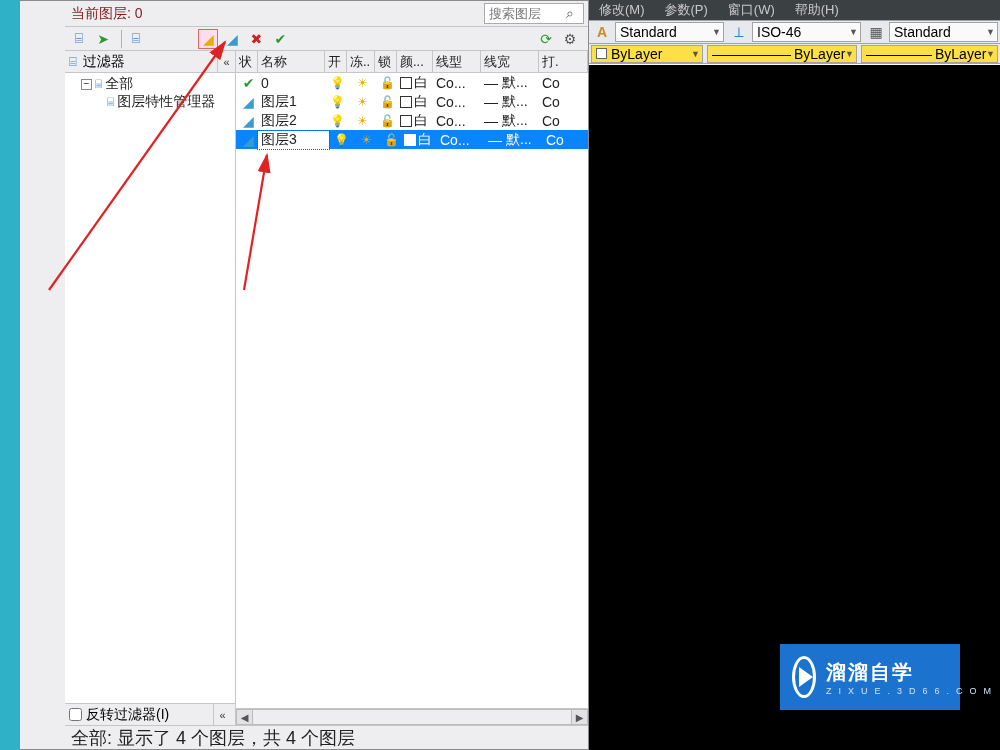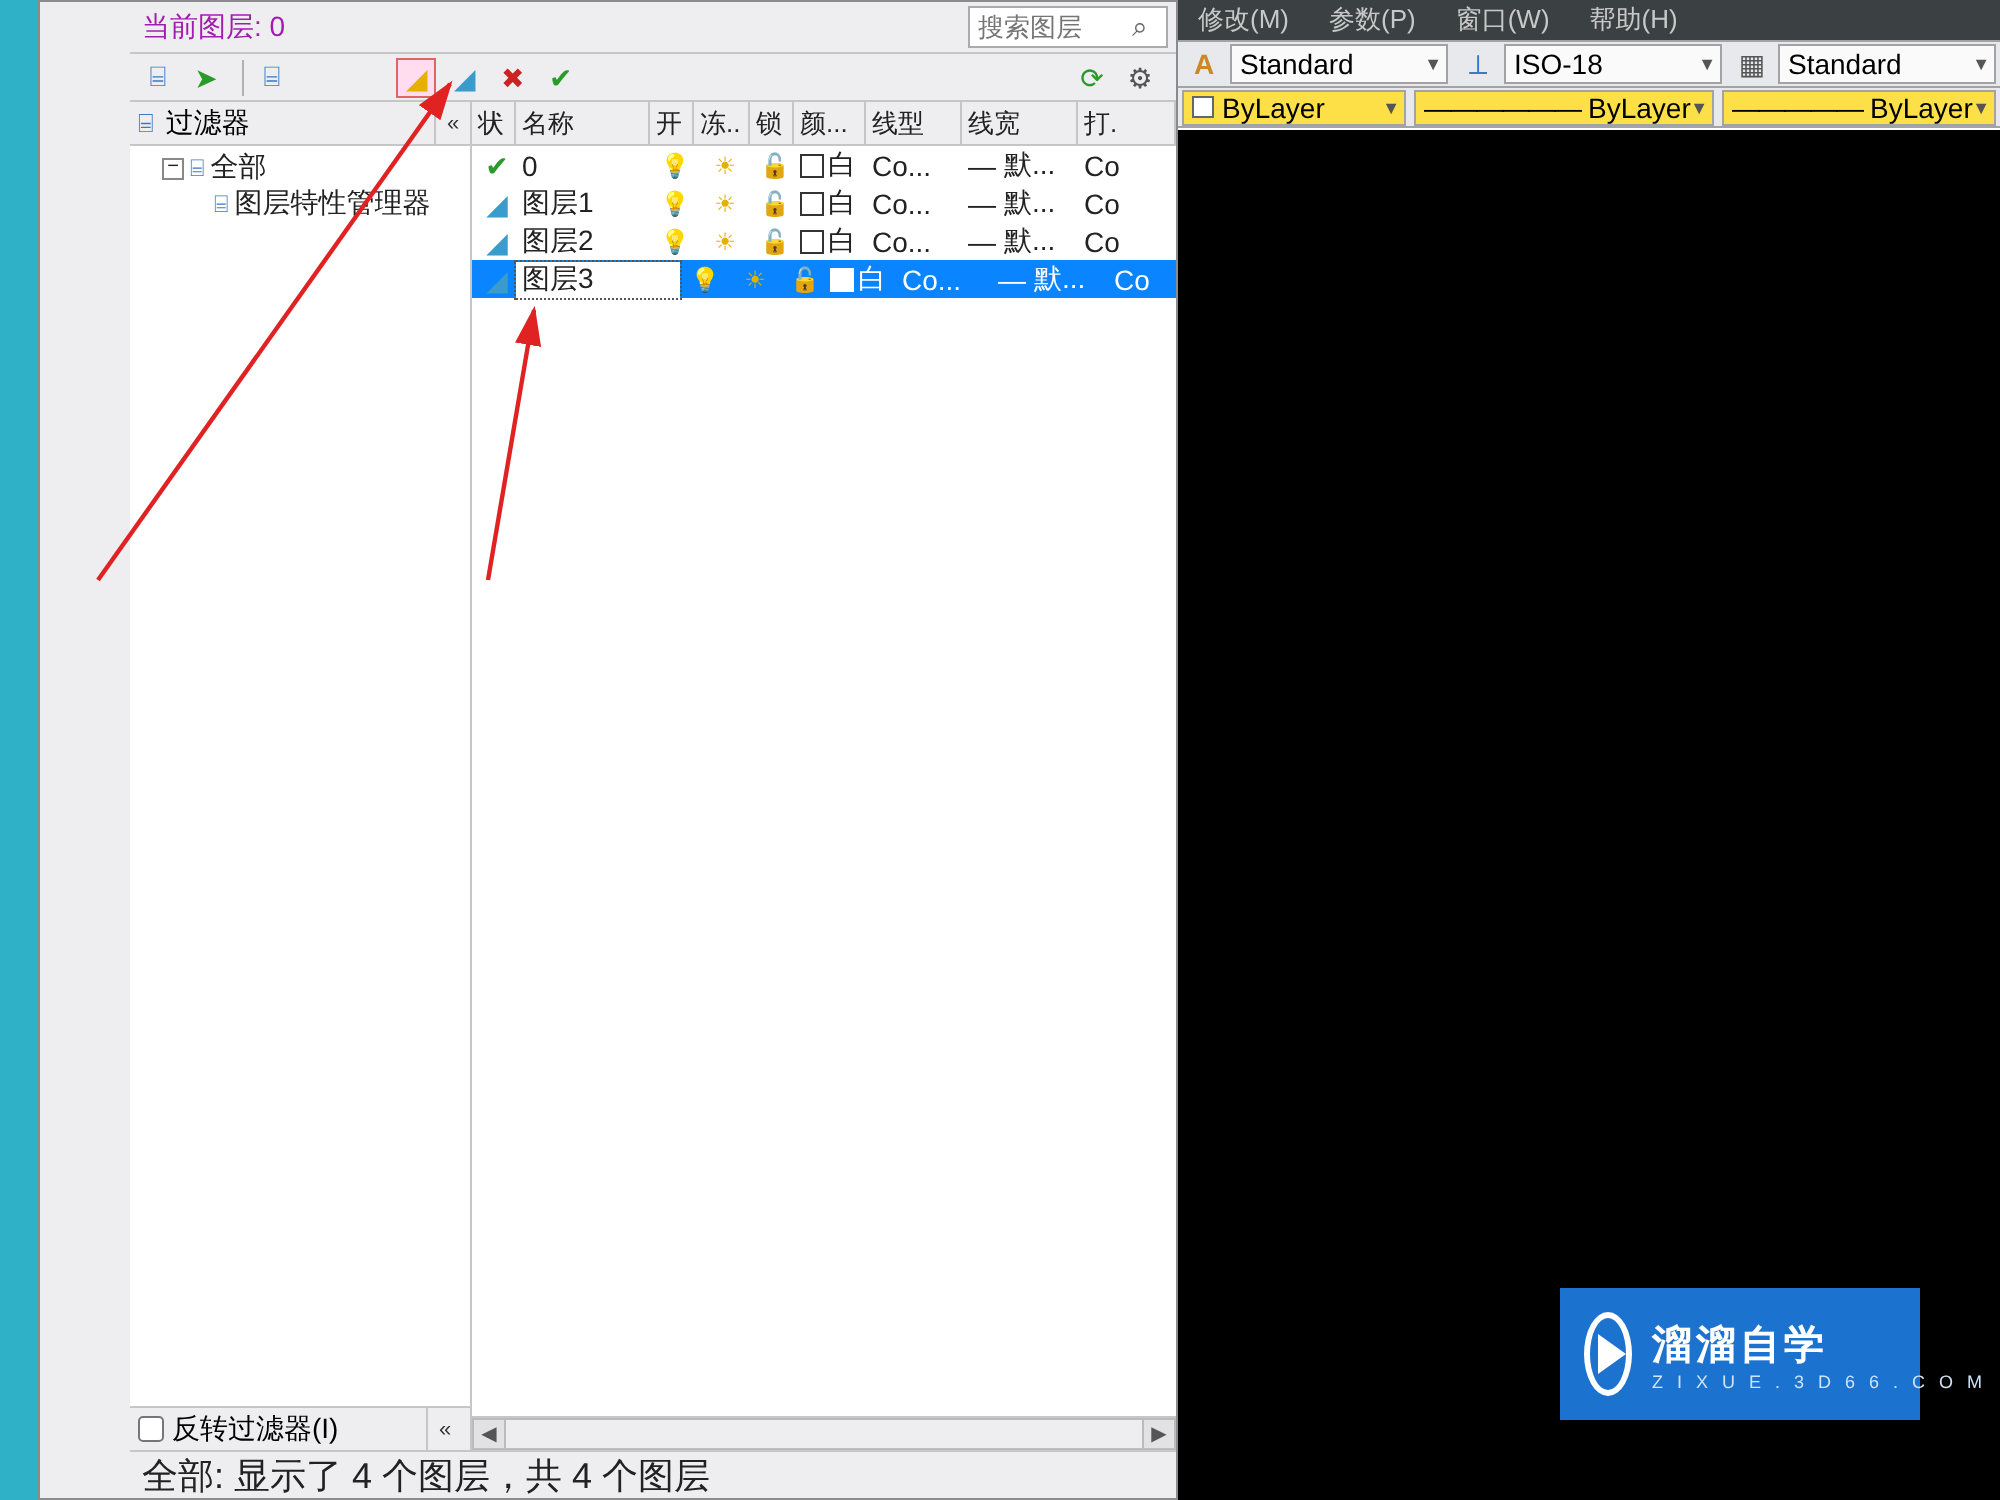--- a/index.html
+++ b/index.html
@@ -9,21 +9,21 @@
 .layer-panel { position: absolute; left: 19px; top: 0; width: 570px; height: 750px; background: #eeeef1; border: 1px solid #8b8b8d; }
 .side-strip { position: absolute; left: 19px; top: 0; width: 26px; height: 720px; border-right: 1px solid #b5b5b5; background: #eeeef1; display:flex; flex-direction:column; align-items:center; }
 .side-strip .x { color: #333; font-size: 12px; margin-top: 2px; cursor: pointer; }
 .side-strip .pin { margin-top: 4px; }
 .side-title { position: absolute; left: 22px; bottom: 20px; writing-mode: vertical-rl; font-size: 13px; color: #222; letter-spacing: 1px; }
 .side-icon { position: absolute; left: 22px; bottom: 2px; width:18px; height:18px; }
 
 .panel-body { position: absolute; left: 45px; top: 0; right: 0; bottom: 0; display: flex; flex-direction: column; }
 
 .header-row { height: 26px; display: flex; align-items: center; padding: 0 4px; border-bottom: 1px solid #c6c6c8; }
-.header-row .title { flex: 1; font-size: 14px; color: #a21caf; padding-left: 2px; }
+.header-row .title { flex: 1; font-size: 14px; color: #7f1d1d; padding-left: 2px; }
 .search-box { position: relative; width: 100px; height: 21px; }
 .search-box input { width: 100%; height: 100%; border: 1px solid #aaa; background: #fff; font-size: 13px; padding: 0 20px 0 4px; color: #888; }
 .search-box .mag { position: absolute; right: 3px; top: 2px; width: 15px; height: 15px; color: #666; }
 
 .toolbar-row { height: 24px; display: flex; align-items: center; padding: 0 4px; border-bottom: 1px solid #c6c6c8; }
 .toolbar-row .tb-icon { width: 20px; height: 20px; margin-right: 4px; display: inline-flex; align-items: center; justify-content: center; border: 1px solid transparent; }
 .toolbar-row .sep { width: 1px; height: 18px; background: #b0b0b0; margin: 0 4px; }
 .tb-icon.highlight { border: 1px solid #e06666; background: #fde; }
 
 .middle { flex: 1; display: flex; overflow: hidden; }
@@ -185,21 +185,21 @@
               <div class="cell" style="width:22px;justify-content:center;color:#e6c820;font-size:12px;">💡</div>
               <div class="cell" style="width:28px;justify-content:center;color:#e6b000;font-size:12px;">☀</div>
               <div class="cell" style="width:22px;justify-content:center;color:#3a7bc8;font-size:12px;">🔓</div>
               <div class="cell" style="width:36px;"><span class="color-sw"></span>白</div>
               <div class="cell" style="width:48px;">Co...</div>
               <div class="cell" style="width:58px;"><span style="margin-right:4px;">—</span>默...</div>
               <div class="cell" style="flex:1;">Co</div>
             </div>
             <div class="row selected">
               <div class="cell" style="width:22px;justify-content:center;color:#3a9bcd;">◢</div>
-              <div class="cell editcell" style="width:82px;">图层3</div>
+              <div class="cell editcell" style="width:71px;">图层3</div>
               <div class="cell" style="width:22px;justify-content:center;color:#e6c820;font-size:12px;">💡</div>
               <div class="cell" style="width:28px;justify-content:center;color:#e6b000;font-size:12px;">☀</div>
               <div class="cell" style="width:22px;justify-content:center;color:#3a7bc8;font-size:12px;">🔓</div>
               <div class="cell" style="width:36px;"><span class="color-sw"></span>白</div>
               <div class="cell" style="width:48px;">Co...</div>
               <div class="cell" style="width:58px;"><span style="margin-right:4px;">—</span>默...</div>
               <div class="cell" style="flex:1;">Co</div>
             </div>
           </div>
         <div class="hscroll">
@@ -221,21 +221,21 @@
   <span class="m">帮助(H)</span>
 </div>
 <div class="ribbon">
   <span class="r-icon" style="color:#cc8822;font-weight:bold;">A</span>
   <div class="r-sel">
       <span>Standard</span>
       <span class="dd">▼</span>
     </div>
   <span class="r-icon" style="color:#3a7bc8;">⟂</span>
   <div class="r-sel">
-      <span>ISO-18</span>
+      <span>ISO-46</span>
       <span class="dd">▼</span>
     </div>
   <span class="r-icon" style="color:#555;">▦</span>
   <div class="r-sel">
       <span>Standard</span>
       <span class="dd">▼</span>
     </div>
 </div>
 <div class="ribbon2">
   <div class="r-sel2" style="width:112px;">

